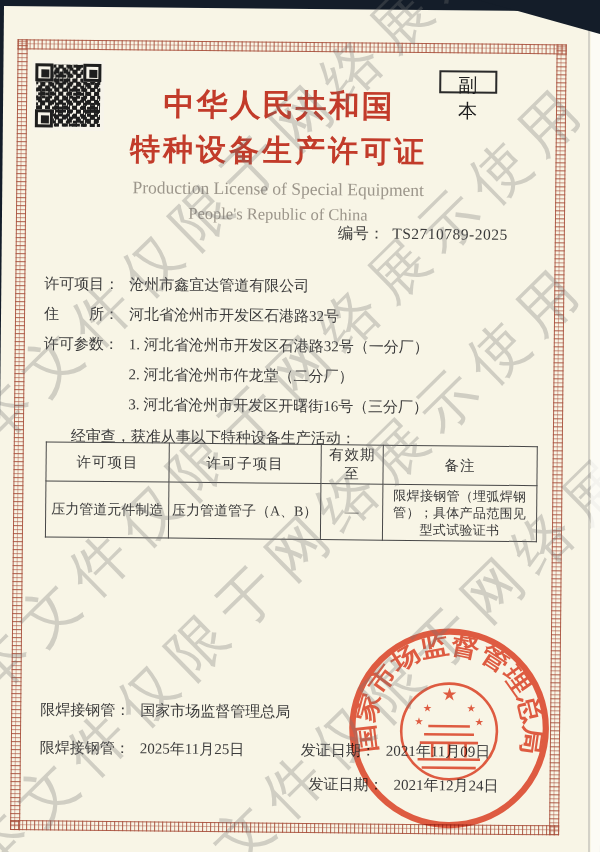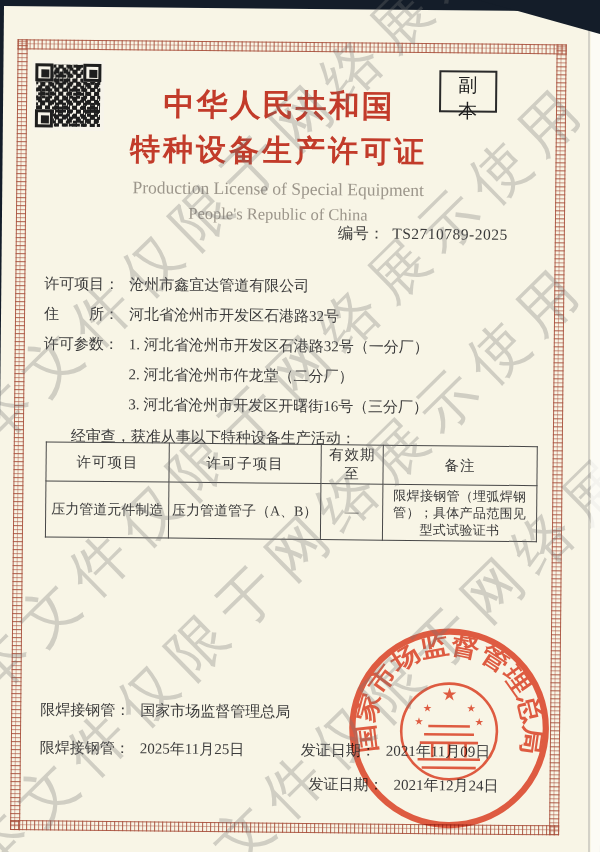--- a/index.html
+++ b/index.html
@@ -47,21 +47,21 @@
     background:
       repeating-conic-gradient(#1e1e1e 0% 25%, transparent 0% 50%) 0 0/ 9px 9px,
       repeating-conic-gradient(#1e1e1e 0% 25%, #f7f4ea 0% 50%) 2px 3px/ 7px 7px;
   }
   .finder { position:absolute; width:18px; height:18px; border:3.5px solid #1e1e1e; background:#f7f4ea; }
   .finder::after { content:""; position:absolute; left:3px; top:3px; width:8px; height:8px; background:#1e1e1e; }
   .finder.tl{left:-1px;top:-1px;} .finder.tr{right:-1px;top:-1px;} .finder.bl{left:-1px;bottom:-1px;}
 
   
   .copy-box {
-    position:absolute; left:436px; top:60px; width:58px; height:42px; z-index:2;
+    position:absolute; left:436px; top:60px; width:58px; height:23px; z-index:2;
     border:2px solid #2a2a2a; text-align:center; line-height:26px;
     font-size:19px; letter-spacing:7px; padding-left:6px; color:#1d1d1d;
   }
 
   
   .titles { position:absolute; left:16px; top:76px; width:520px; text-align:center; z-index:2; }
   .t-cn1 { font-size:31px; font-weight:bold; letter-spacing:2px; color:#c23b2a; }
   .t-cn2 { font-size:30px; font-weight:bold; letter-spacing:3px; color:#c23b2a; margin-top:4px; }
   .t-en1 { font-size:17.5px; color:#9c968b; margin-top:7px; }
   .t-en2 { font-size:16.5px; color:#9c968b; margin-top:5px; }

